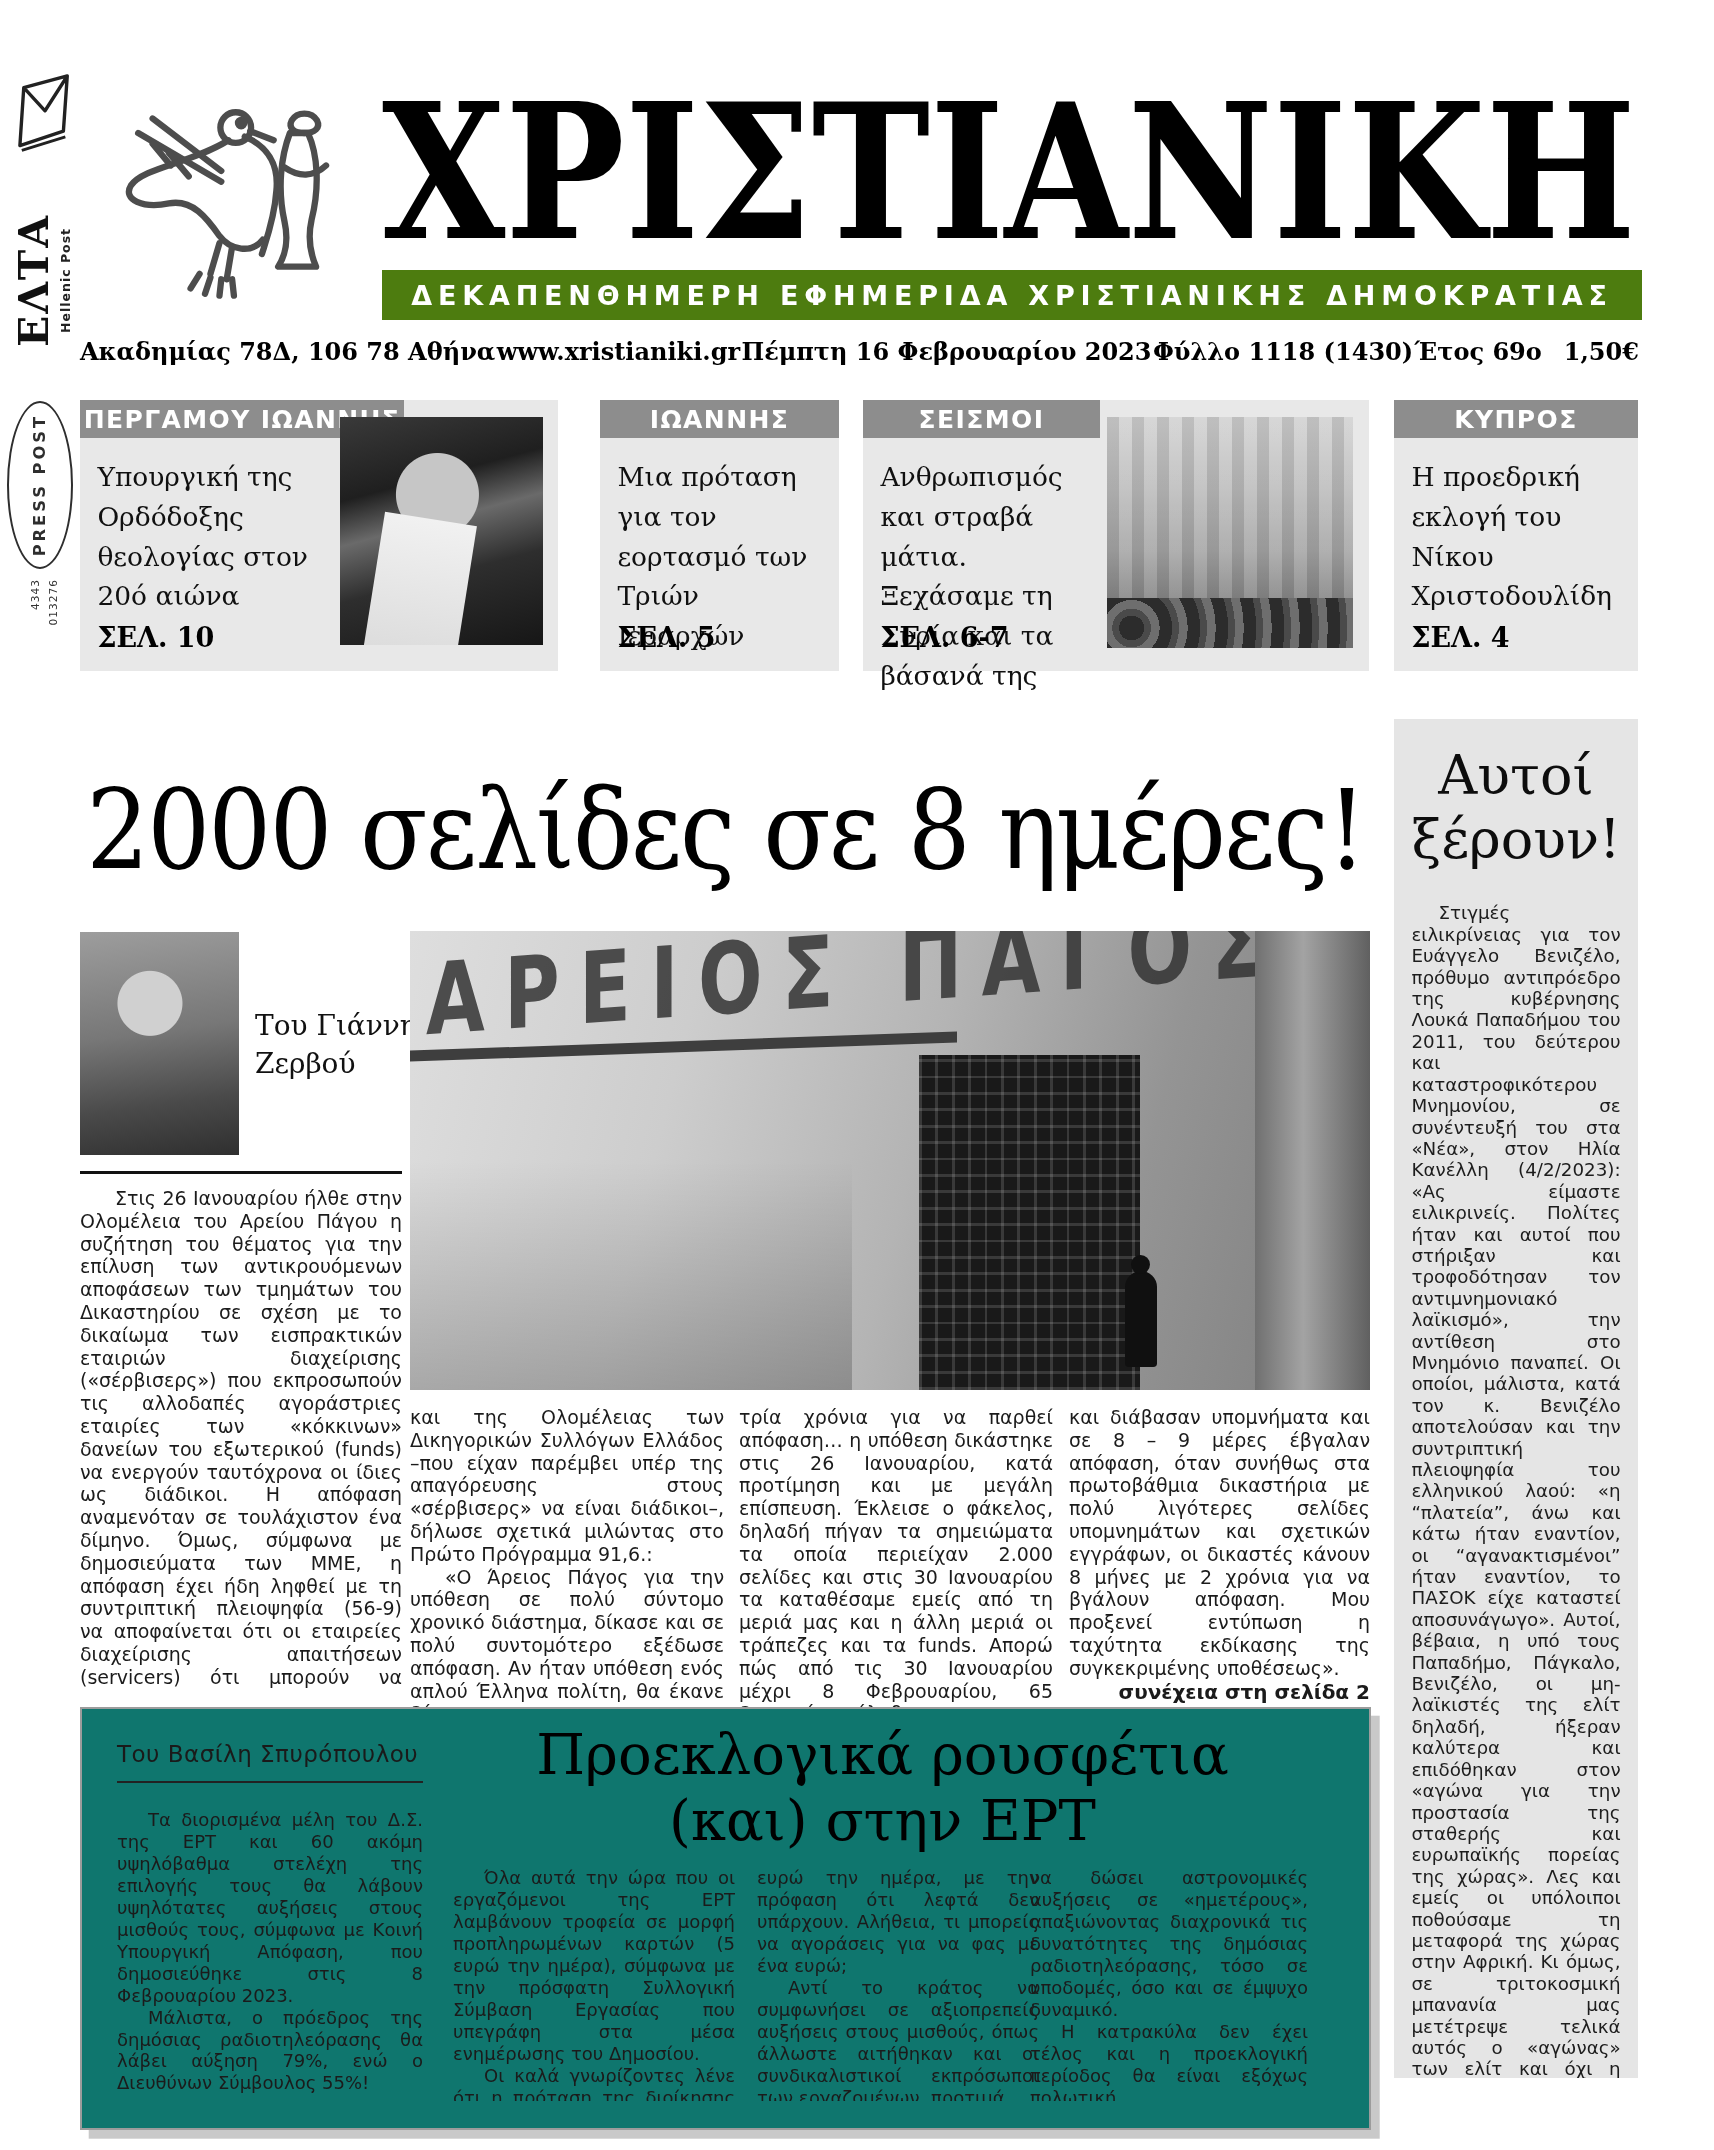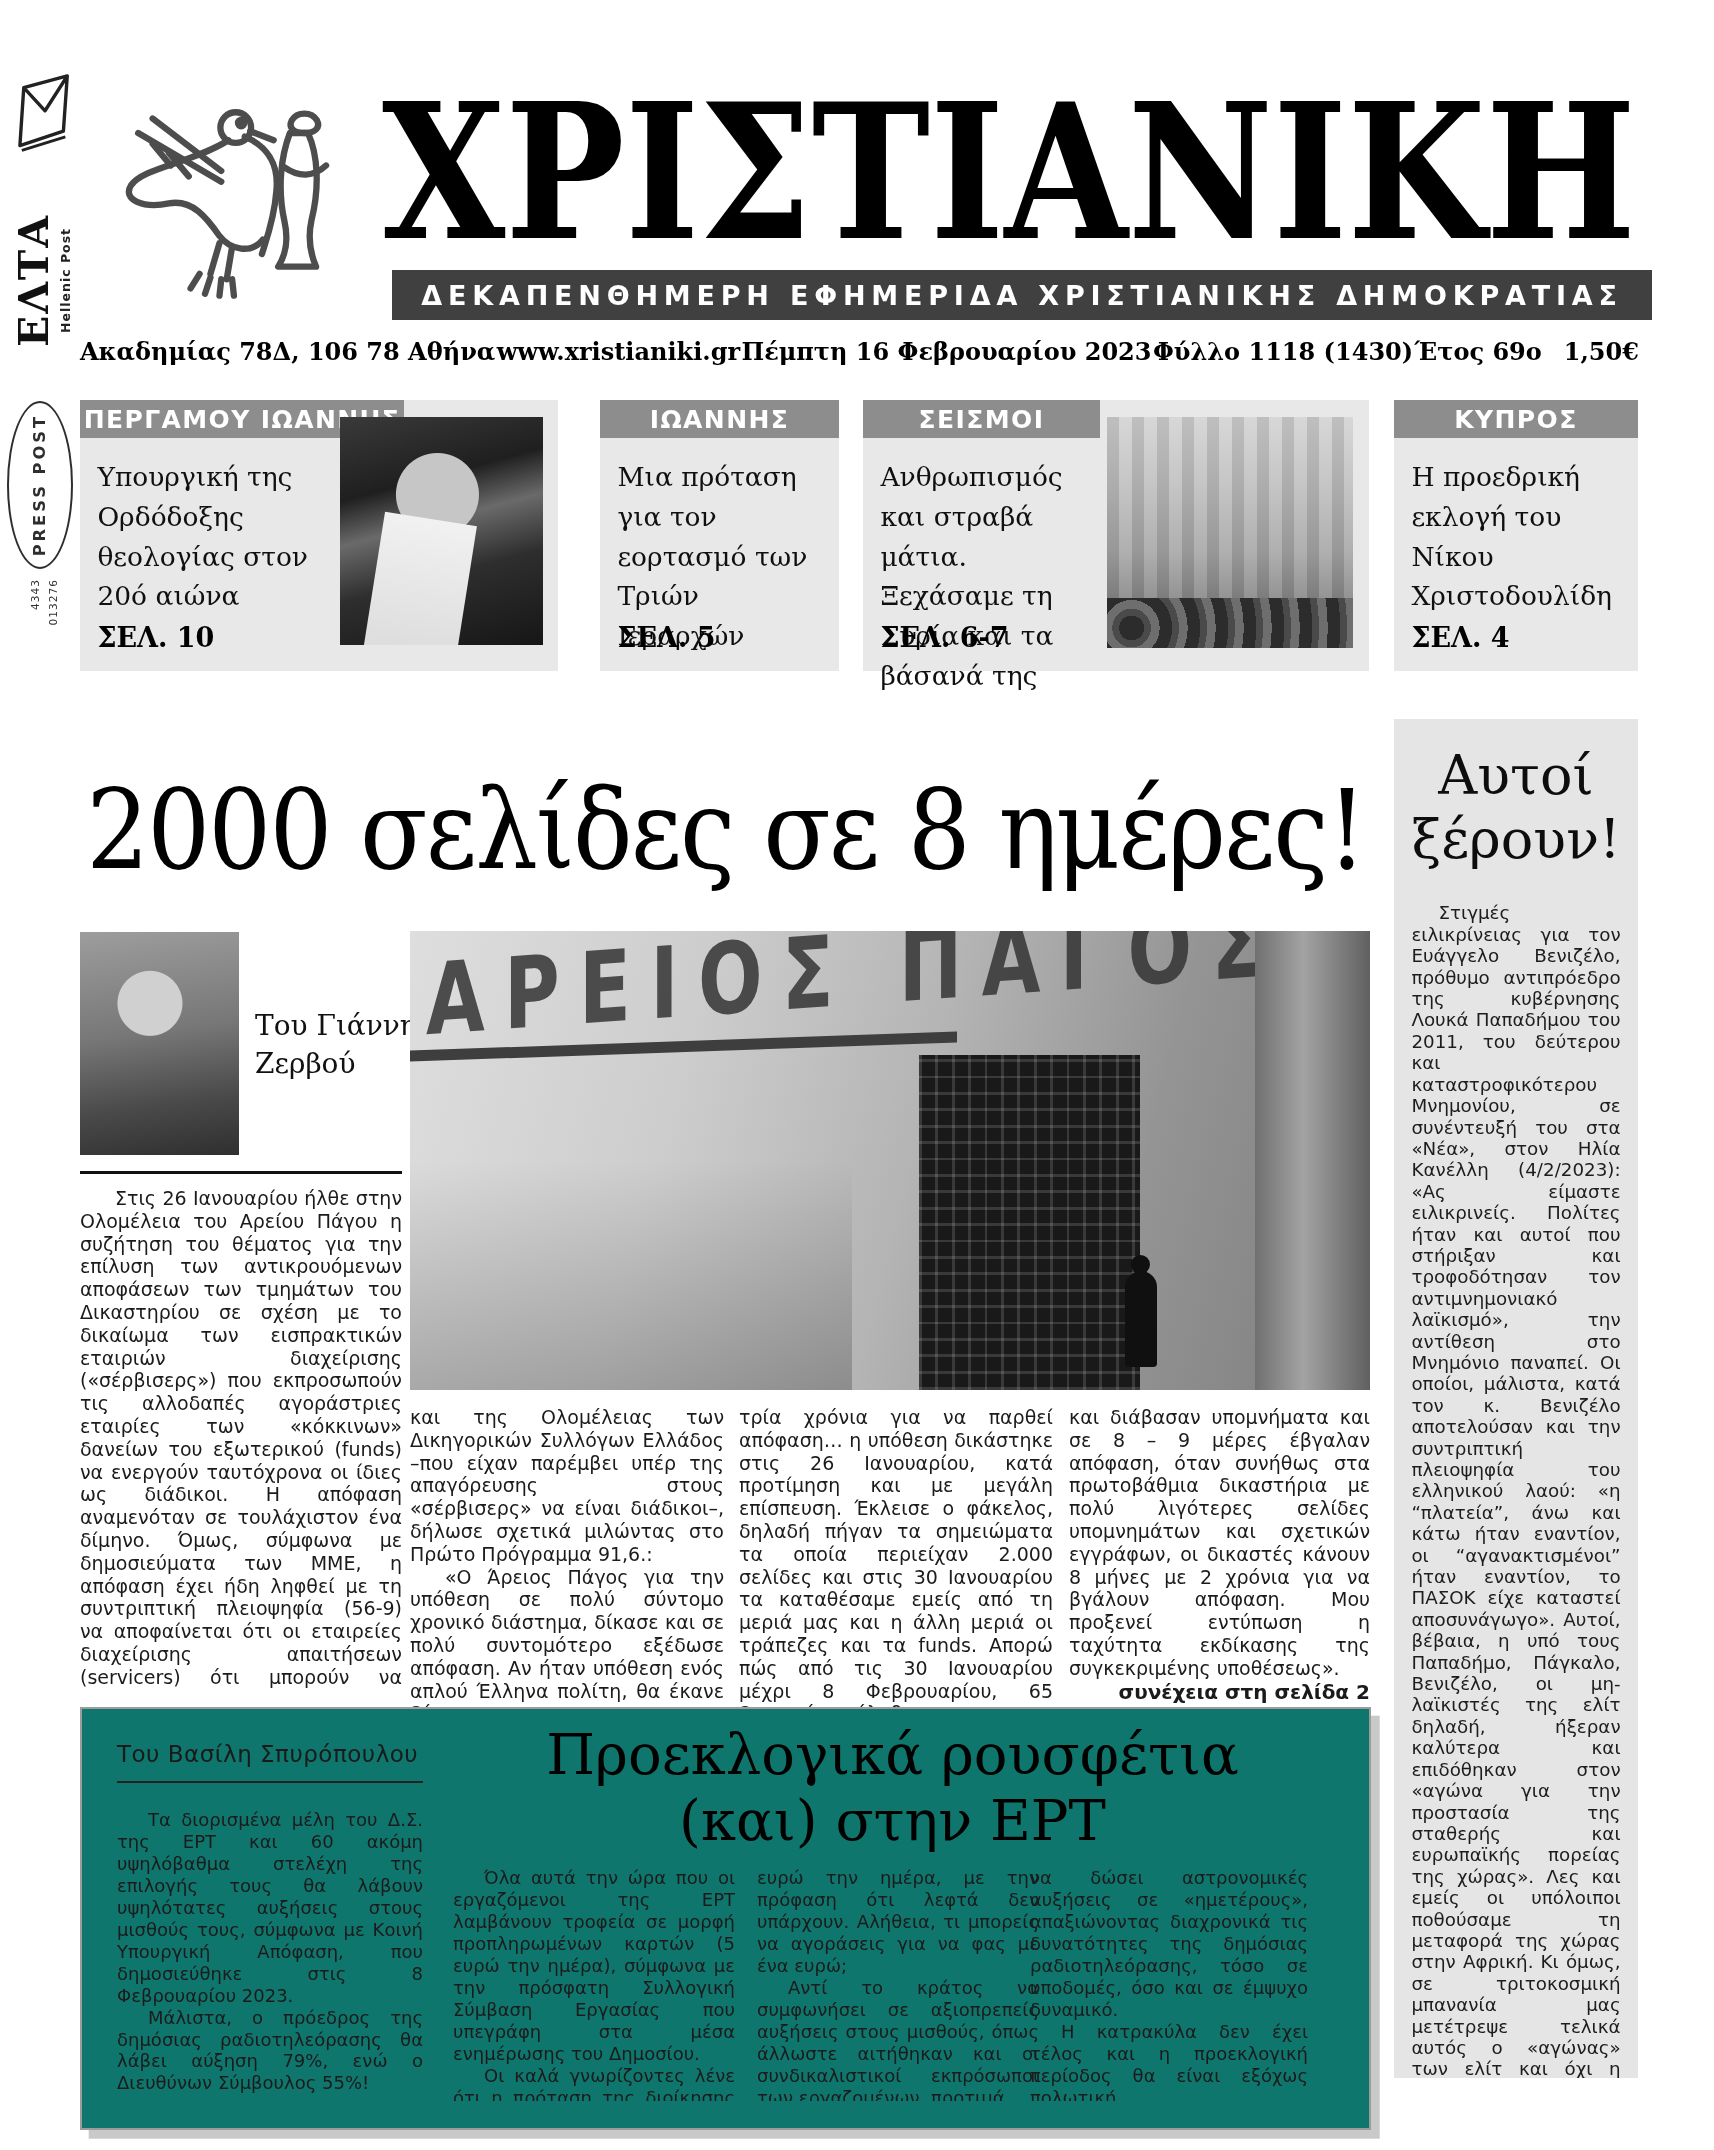--- a/index.html
+++ b/index.html
@@ -21,21 +21,21 @@
   .micro{position:absolute;writing-mode:vertical-rl;transform:rotate(180deg);font-size:10.6px;color:#333;
          letter-spacing:1px;}
   .micro.m1{left:22px;top:511px;}
   .micro.m2{left:40px;top:511px;}
 
   
   .dove{position:absolute;left:84px;top:80px;}
   .mast-title{position:absolute;left:382px;top:62px;width:1264px;font-family:"DejaVu Serif",serif;
               font-weight:bold;font-size:159px;letter-spacing:0px;color:#000;white-space:nowrap;
               transform:scale(1.0,1.18);transform-origin:left top;}
-  .subtitle-bar{position:absolute;left:392px;top:270px;width:1260px;height:50px;background:#404040;
+  .subtitle-bar{position:absolute;left:382px;top:270px;width:1260px;height:50px;background:#4d7c0f;
                 display:flex;align-items:center;justify-content:center;}
   .subtitle-bar span{color:#ffffff;font-weight:bold;font-size:27px;letter-spacing:5.8px;white-space:nowrap;}
   .info-line{position:absolute;left:80px;top:337px;width:1559px;display:flex;justify-content:space-between;
              font-family:"DejaVu Serif",serif;font-weight:bold;font-size:24px;color:#000;}
   .info-line .pair{display:flex;gap:22px;}
 
   
   .teaser{position:absolute;top:400px;height:271px;background:#e8e8e8;}
   .t-bar{position:absolute;left:0;top:0;height:38px;background:#8d8d8d;display:flex;align-items:center;
          justify-content:center;}
@@ -101,21 +101,21 @@
   .sb-title{font-family:"DejaVu Serif",serif;font-size:54px;line-height:1.18;text-align:center;
             color:#0d0d0d;white-space:pre-line;margin-bottom:31px;}
   .sb-body{font-size:18.3px;line-height:1.17;text-align:justify;color:#1d1d1d;}
   .sb-body::first-letter{margin-left:27px;}
 
   
   .bottom-box{position:absolute;left:80px;top:1707px;width:1291px;height:423px;background:#0f766e;
       border:2.4px solid #9c9c9c;box-shadow:8.7px 8.7px 0 #c9c9c9;box-sizing:border-box;}
   .bb-byline{position:absolute;left:35px;top:32px;font-size:23px;color:#1a1a1a;letter-spacing:0.5px;}
   .bb-rule{position:absolute;left:35px;top:72px;width:306px;height:1.9px;background:#222;}
-  .bb-headline{position:absolute;left:357px;top:12.5px;width:907px;text-align:center;
+  .bb-headline{position:absolute;left:347px;top:12.5px;width:907px;text-align:center;
       font-family:"DejaVu Serif",serif;font-size:56px;line-height:1.18;color:#000;white-space:pre-line;}
   .bb-col{font-size:18px;line-height:1.22;text-align:justify;color:#1b1b1b;overflow:hidden;position:absolute;}
   .bb-col p{margin:0;}
   .bb-col p.ind{text-indent:31px;}
   .colA{left:35px;top:100px;width:306px;height:289px;}
   .colB{left:371px;top:158px;width:282px;height:234px;}
   .colC{left:675px;top:158px;width:282px;height:234px;}
   .colD{left:948px;top:158px;width:278px;height:234px;}
 </style>
 </head>

